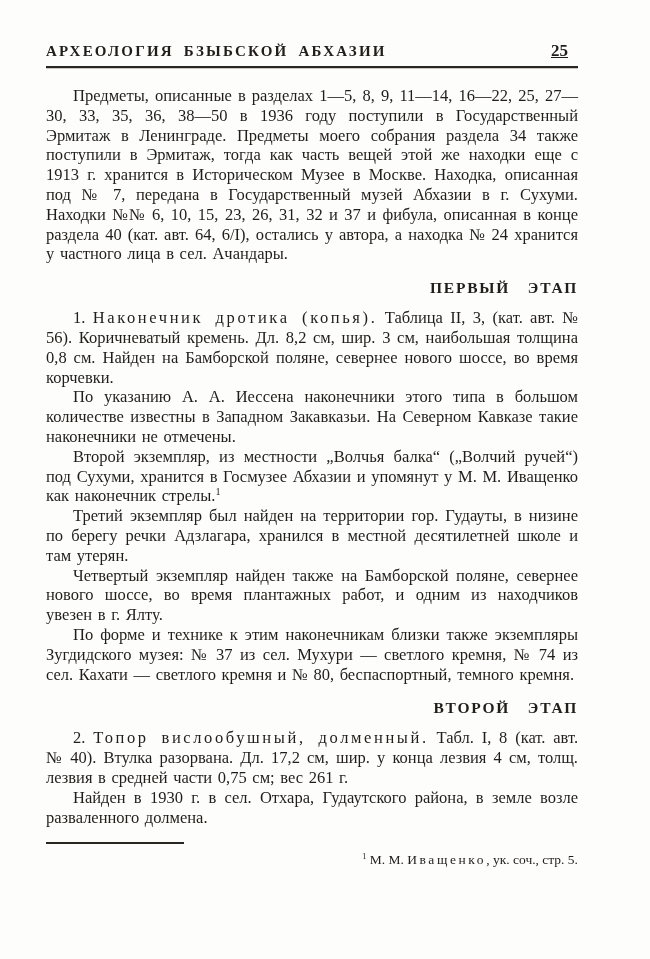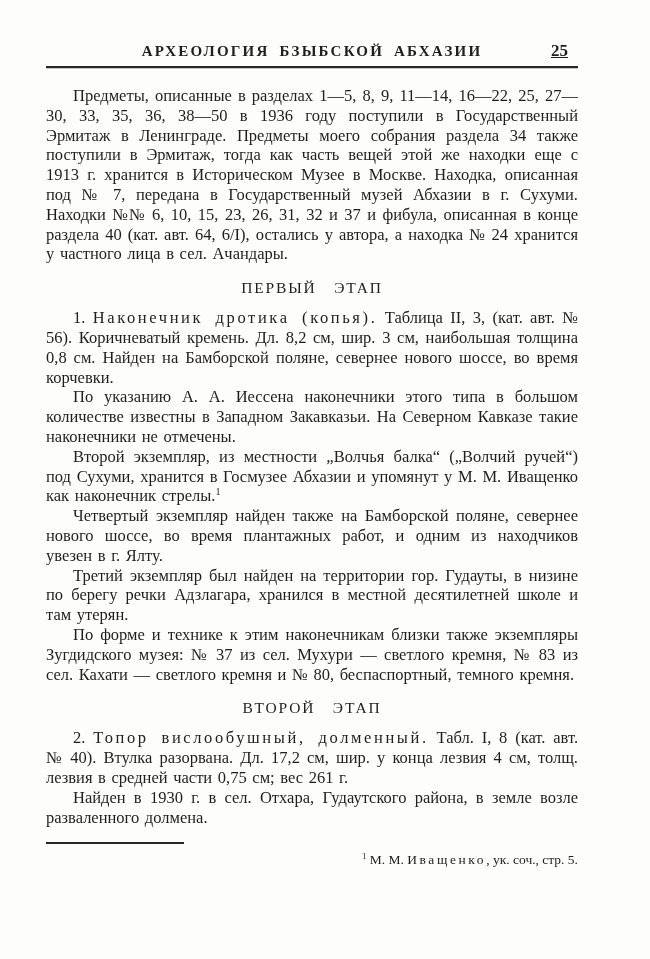--- a/index.html
+++ b/index.html
@@ -12,21 +12,20 @@
     color: #211e1a;
     font-family: "Liberation Serif", "DejaVu Serif", serif;
     box-sizing: border-box;
     padding: 42px 72px 0 46px;
     overflow: hidden;
   }
   
   .running-header {
     position: relative;
     height: 22px;
-    text-align: center;
   }
   .header-title {
     font-size: 15px;
     font-weight: 700;
     letter-spacing: 2.2px;
     word-spacing: 4px;
     white-space: nowrap;
   }
   .page-number {
     position: absolute;
@@ -47,23 +46,23 @@
   .para {
     margin: 0;
     font-size: 16.5px;
     line-height: 19.8px;
     text-align: justify;
     text-indent: 27px;
     word-spacing: 1.5px;
   }
   .section-heading {
     margin: 15px 0 11px 0;
-    text-align: center;
+    text-align: right;
     font-size: 15.5px;
-    font-weight: 400;
+    font-weight: 700;
     letter-spacing: 1.8px;
     word-spacing: 12px;
     white-space: nowrap;
   }
   
   .run-spaced { letter-spacing: 2.6px; word-spacing: 4px; }
   .run-italic { }
   .run-sup { vertical-align: super; font-size: 0.62em; line-height: 0; }
   
   .footnote-area { margin-top: 15px; }
@@ -93,23 +92,23 @@
 
   <main class="body">
 
     <p class="para"><span>Предметы, описанные в разделах 1—5, 8, 9, 11—14, 16—22, 25, 27—30, 33, 35, 36, 38—50 в 1936 году поступили в Государственный Эрмитаж в Ленинграде. Предметы моего собрания раздела 34 также поступили в Эрмитаж, тогда как часть вещей этой же находки еще с 1913 г. хранится в Историческом Музее в Москве. Находка, описанная под № 7, передана в Государственный музей Абхазии в г. Сухуми. Находки №№ 6, 10, 15, 23, 26, 31, 32 и 37 и фибула, описанная в конце раздела 40 (кат. авт. 64, 6/I), остались у автора, а находка № 24 хранится у частного лица в сел. Ачандары.</span></p>
 
     <h2 class="section-heading">ПЕРВЫЙ ЭТАП</h2>
 
     <p class="para"><span>1. </span><span class="run-spaced">Наконечник дротика (копья).</span><span> </span><span class="run-italic">Таблица II, 3,</span><span> (кат. авт. № 56). Коричневатый кремень. Дл. 8,2 см, шир. 3 см, наибольшая толщина 0,8 см. Найден на Бамборской поляне, севернее нового шоссе, во время корчевки.</span></p>
     <p class="para"><span>По указанию А. А. Иессена наконечники этого типа в большом количестве известны в Западном Закавказьи. На Северном Кавказе такие наконечники не отмечены.</span></p>
     <p class="para"><span>Второй экземпляр, из местности „Волчья балка“ („Волчий ручей“) под Сухуми, хранится в Госмузее Абхазии и упомянут у М. М. Иващенко как наконечник стрелы.</span><span class="run-sup">1</span></p>
+    <p class="para"><span>Третий экземпляр был найден на территории гор. Гудауты, в низине по берегу речки Адзлагара, хранился в местной десятилетней школе и там утерян.</span></p>
     <p class="para"><span>Четвертый экземпляр найден также на Бамборской поляне, севернее нового шоссе, во время плантажных работ, и одним из находчиков увезен в г. Ялту.</span></p>
-    <p class="para"><span>Третий экземпляр был найден на территории гор. Гудауты, в низине по берегу речки Адзлагара, хранился в местной десятилетней школе и там утерян.</span></p>
-    <p class="para"><span>По форме и технике к этим наконечникам близки также экземпляры Зугдидского музея: № 37 из сел. Мухури — светлого кремня, № 83 из сел. Кахати — светлого кремня и № 80, беспаспортный, темного кремня.</span></p>
+    <p class="para"><span>По форме и технике к этим наконечникам близки также экземпляры Зугдидского музея: № 37 из сел. Мухури — светлого кремня, № 74 из сел. Кахати — светлого кремня и № 80, беспаспортный, темного кремня.</span></p>
 
     <h2 class="section-heading">ВТОРОЙ ЭТАП</h2>
 
     <p class="para"><span>2. </span><span class="run-spaced">Топор вислообушный, долменный.</span><span> </span><span class="run-italic">Табл. I, 8</span><span> (кат. авт. № 40). Втулка разорвана. Дл. 17,2 см, шир. у конца лезвия 4 см, толщ. лезвия в средней части 0,75 см; вес 261 г.</span></p>
     <p class="para"><span>Найден в 1930 г. в сел. Отхара, Гудаутского района, в земле возле разваленного долмена.</span></p>
 
   </main>
 
   <footer class="footnote-area">
     <div class="footnote-rule"></div>

